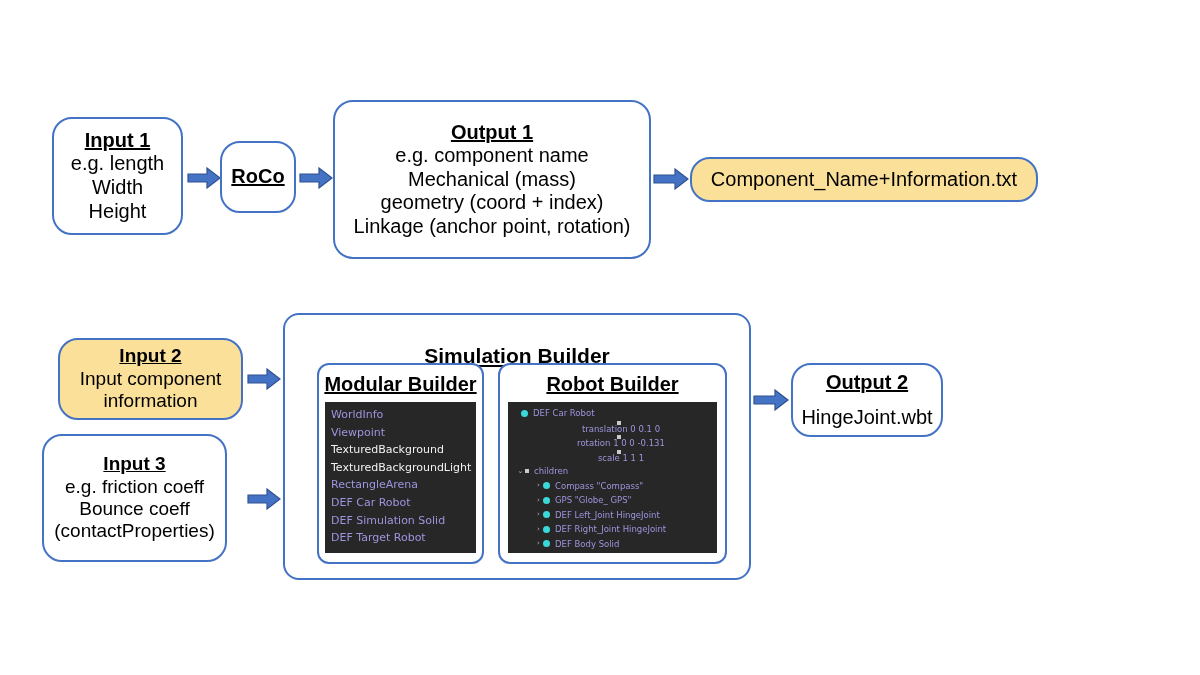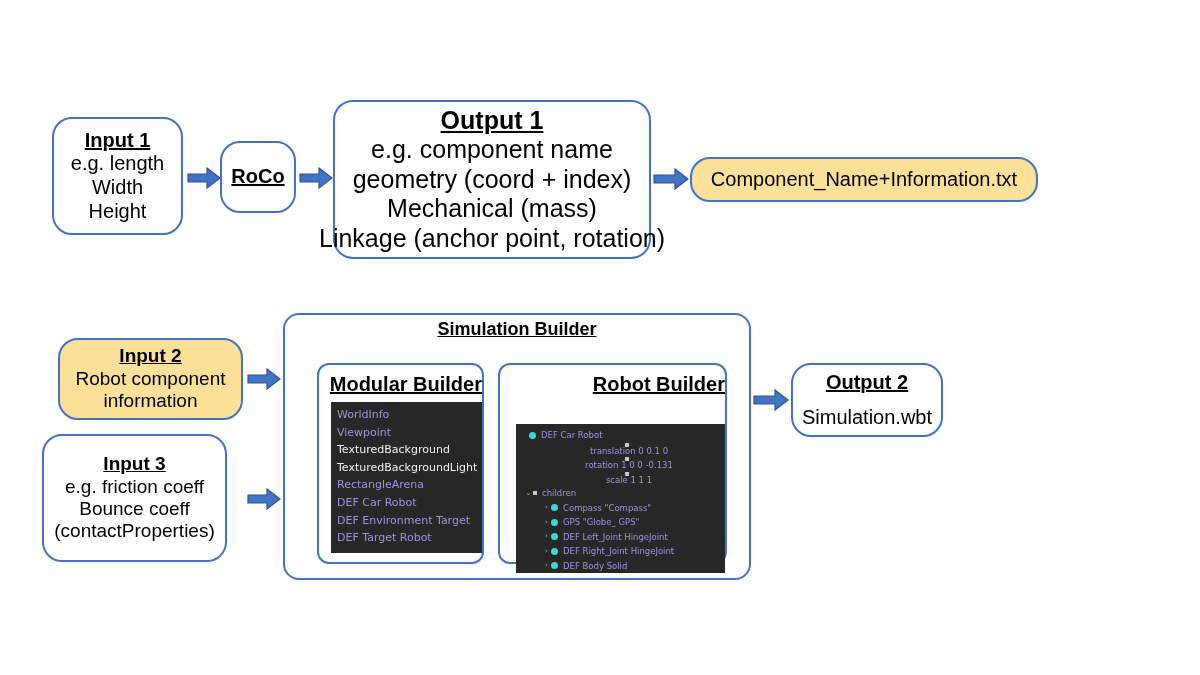--- a/index.html
+++ b/index.html
@@ -41,62 +41,62 @@
   
   .arrow {
     position: absolute;
     display: block;
   }
   .arrow svg { display: block; }
 
   
   #input1-box   { left: 52px;  top: 117px; width: 131px; height: 118px; font-size: 20px; }
   #roco-box     { left: 220px; top: 141px; width: 76px;  height: 72px;  font-size: 20px; }
-  #output1-box  { left: 333px; top: 100px; width: 318px; height: 159px; font-size: 25px; }
+  #output1-box  { left: 333px; top: 100px; width: 318px; height: 159px; font-size: 20px; }
   #component-file-box { left: 690px; top: 157px; width: 348px; height: 45px; font-size: 20px; }
   #component-file-box .line { font-size: 20px; }
 
   
   #input2-box { left: 58px;  top: 338px; width: 185px; height: 82px; font-size: 19px; }
   #input3-box { left: 42px;  top: 434px; width: 185px; height: 128px; font-size: 19px; }
 
   #simulation-builder-box {
     left: 283px; top: 313px; width: 468px; height: 267px;
     border-radius: 16px;
     justify-content: flex-start;
   }
   #simulation-builder-box .title {
-    font-size: 18px;
-    margin-top: 4px;
+    font-size: 21px;
+    margin-top: 29px;
   }
 
   #output2-box { left: 791px; top: 363px; width: 152px; height: 74px; font-size: 20px; gap: 11px; }
 
   
   .builder-panel {
     position: absolute;
     box-sizing: border-box;
     border: 2px solid #4472c4;
     border-radius: 12px;
     background: #ffffff;
     display: flex;
     flex-direction: column;
-    align-items: flex-end;
+    align-items: center;
   }
   .builder-panel > .panel-title {
     font-weight: bold;
     text-decoration: underline;
     font-size: 20px;
     color: #000;
     margin: 8px 0 6px 0;
     white-space: nowrap;
   }
 
   #modular-builder-panel { left: 317px; top: 363px; width: 167px; height: 201px; }
-  #robot-builder-panel   { left: 498px; top: 363px; width: 229px; height: 201px; gap: 22px; }
+  #robot-builder-panel   { left: 498px; top: 363px; width: 229px; height: 201px; }
 
   
   .dark-list {
     background: #272727;
     width: 151px;
     height: 151px;
     padding: 4px 16px 0 6px;
     box-sizing: border-box;
     font-size: 11px;
     font-family: "DejaVu Sans", sans-serif;
@@ -172,38 +172,38 @@
 
 <div class="arrow" id="arrow-2" style="left:299px; top:167px;">
   <svg width="34" height="22" viewBox="0 0 34 22">
     <polygon points="1,7 20,7 20,1 33,11 20,21 20,15 1,15" fill="#4472c4" stroke="#2f528f" stroke-width="1.2"></polygon>
   </svg>
 </div>
 
 <div class="box" id="output1-box">
   <div class="title">Output 1</div>
   <div class="line">e.g. component name</div>
+  <div class="line">Mechanical (mass)</div>
   <div class="line">geometry (coord + index)</div>
-  <div class="line">Mechanical (mass)</div>
   <div class="line">Linkage (anchor point, rotation)</div>
 </div>
 
 <div class="arrow" id="arrow-3" style="left:653px; top:168px;">
   <svg width="36" height="22" viewBox="0 0 36 22">
     <polygon points="1,7 22,7 22,1 35,11 22,21 22,15 1,15" fill="#4472c4" stroke="#2f528f" stroke-width="1.2"></polygon>
   </svg>
 </div>
 
 <div class="box yellow" id="component-file-box">
   <div class="line">Component_Name+Information.txt</div>
 </div>
 
 <div class="box yellow" id="input2-box">
   <div class="title">Input 2</div>
-  <div class="line">Robot component</div>
+  <div class="line">Input component</div>
   <div class="line">information</div>
 </div>
 
 <div class="arrow" id="arrow-4" style="left:247px; top:368px;">
   <svg width="34" height="22" viewBox="0 0 34 22">
     <polygon points="1,7 20,7 20,1 33,11 20,21 20,15 1,15" fill="#4472c4" stroke="#2f528f" stroke-width="1.2"></polygon>
   </svg>
 </div>
 
 <div class="box" id="input3-box">
@@ -225,21 +225,21 @@
 
 <div class="builder-panel" id="modular-builder-panel">
   <div class="panel-title">Modular Builder</div>
   <div class="dark-list">
     <div class="item">WorldInfo</div>
     <div class="item">Viewpoint</div>
     <div class="item white">TexturedBackground</div>
     <div class="item white">TexturedBackgroundLight</div>
     <div class="item">RectangleArena</div>
     <div class="item">DEF Car Robot</div>
-    <div class="item">DEF Environment Target</div>
+    <div class="item">DEF Simulation Solid</div>
     <div class="item">DEF Target Robot</div>
   </div>
 </div>
 
 <div class="builder-panel" id="robot-builder-panel">
   <div class="panel-title">Robot Builder</div>
   <div class="dark-tree">
 
     <div class="tree-row">
       <span class="caret"></span>
@@ -305,14 +305,14 @@
 </div>
 
 <div class="arrow" id="arrow-6" style="left:753px; top:389px;">
   <svg width="36" height="22" viewBox="0 0 36 22">
     <polygon points="1,7 22,7 22,1 35,11 22,21 22,15 1,15" fill="#4472c4" stroke="#2f528f" stroke-width="1.2"></polygon>
   </svg>
 </div>
 
 <div class="box" id="output2-box">
   <div class="title">Output 2</div>
-  <div class="line">Simulation.wbt</div>
+  <div class="line">HingeJoint.wbt</div>
 </div>
 
 </body></html>

